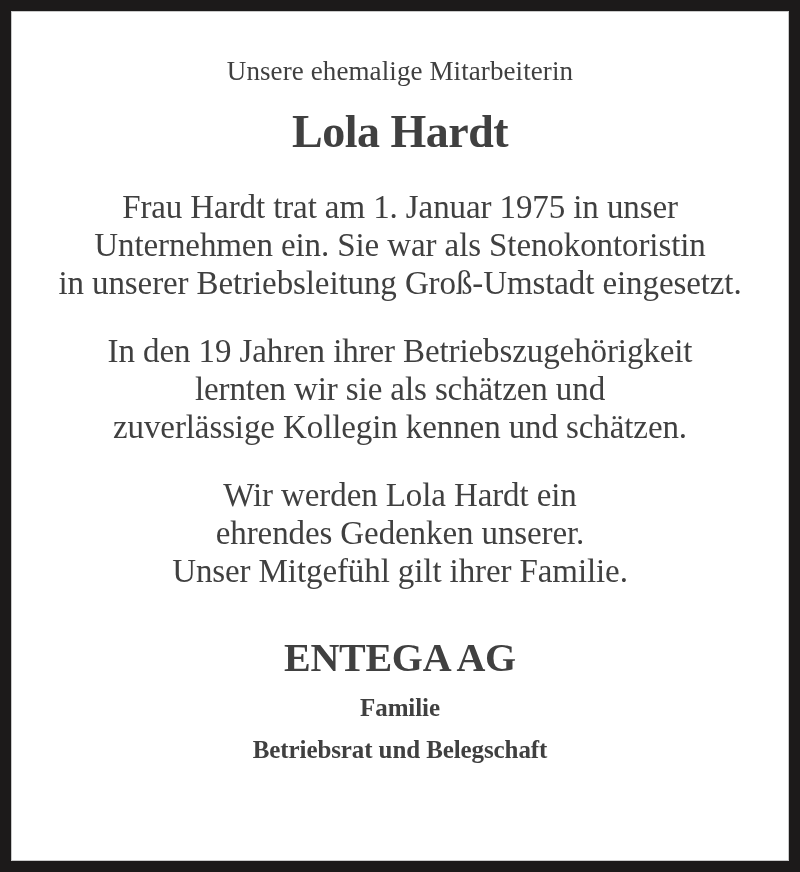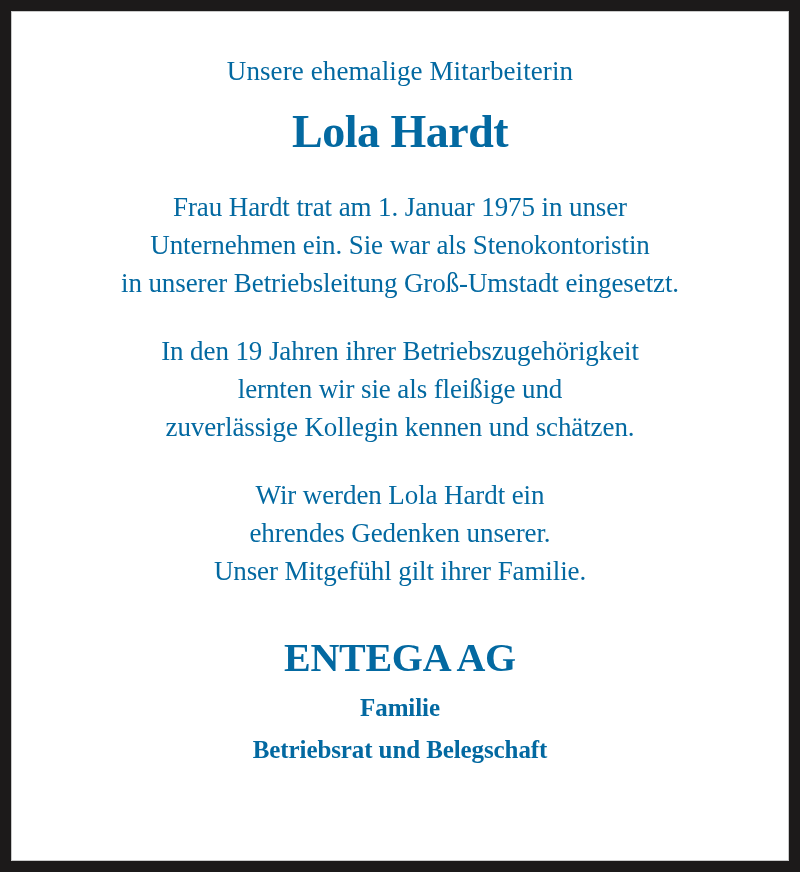--- a/index.html
+++ b/index.html
@@ -10,21 +10,21 @@
 
   .notice {
     position: relative;
     width: 800px;
     height: 872px;
     box-sizing: border-box;
     background: #ffffff;
     border: 11px solid #1c1a1a;
     overflow: hidden;
     font-family: "Liberation Serif", "DejaVu Serif", serif;
-    color: #0369a1;
+    color: #404040;
   }
 
   
   .inner-rule {
     position: absolute;
     left: 0;
     top: 0;
     right: 0;
     bottom: 0;
     border: 1px solid #c9c9c9;
@@ -61,21 +61,21 @@
   .death-line {
     font-size: 27.5px;
     line-height: 1;
     font-weight: normal;
     margin-top: 46px;
     white-space: nowrap;
     letter-spacing: -0.15px;
   }
 
   .para {
-    font-size: 27px;
+    font-size: 33px;
     line-height: 38px;
     font-weight: normal;
     letter-spacing: -0.1px;
   }
 
   .para-employment { margin-top: 33px; }
   .para-tribute    { margin-top: 30px; }
   .para-memorial   { margin-top: 30px; }
 
   .para div { white-space: nowrap; }
@@ -113,21 +113,21 @@
 
 
     <div class="para para-employment">
       <div>Frau Hardt trat am 1. Januar 1975 in unser</div>
       <div>Unternehmen ein. Sie war als Stenokontoristin</div>
       <div>in unserer Betriebsleitung Groß-Umstadt eingesetzt.</div>
     </div>
 
     <div class="para para-tribute">
       <div>In den 19 Jahren ihrer Betriebszugehörigkeit</div>
-      <div>lernten wir sie als fleißige und</div>
+      <div>lernten wir sie als schätzen und</div>
       <div>zuverlässige Kollegin kennen und schätzen.</div>
     </div>
 
     <div class="para para-memorial">
       <div>Wir werden Lola Hardt ein</div>
       <div>ehrendes Gedenken unserer.</div>
       <div>Unser Mitgefühl gilt ihrer Familie.</div>
     </div>
 
     <div class="signature">

